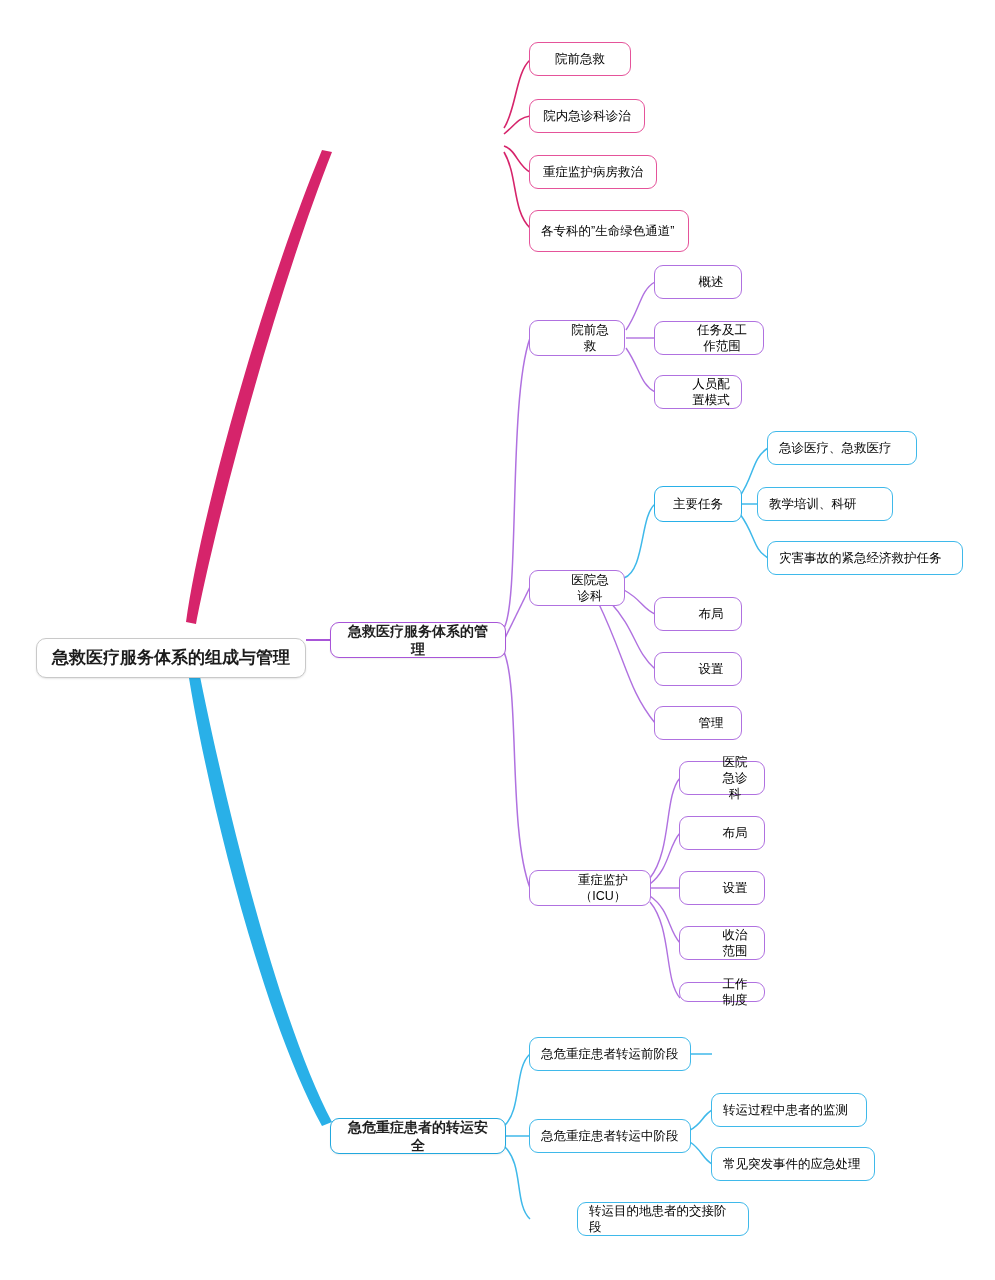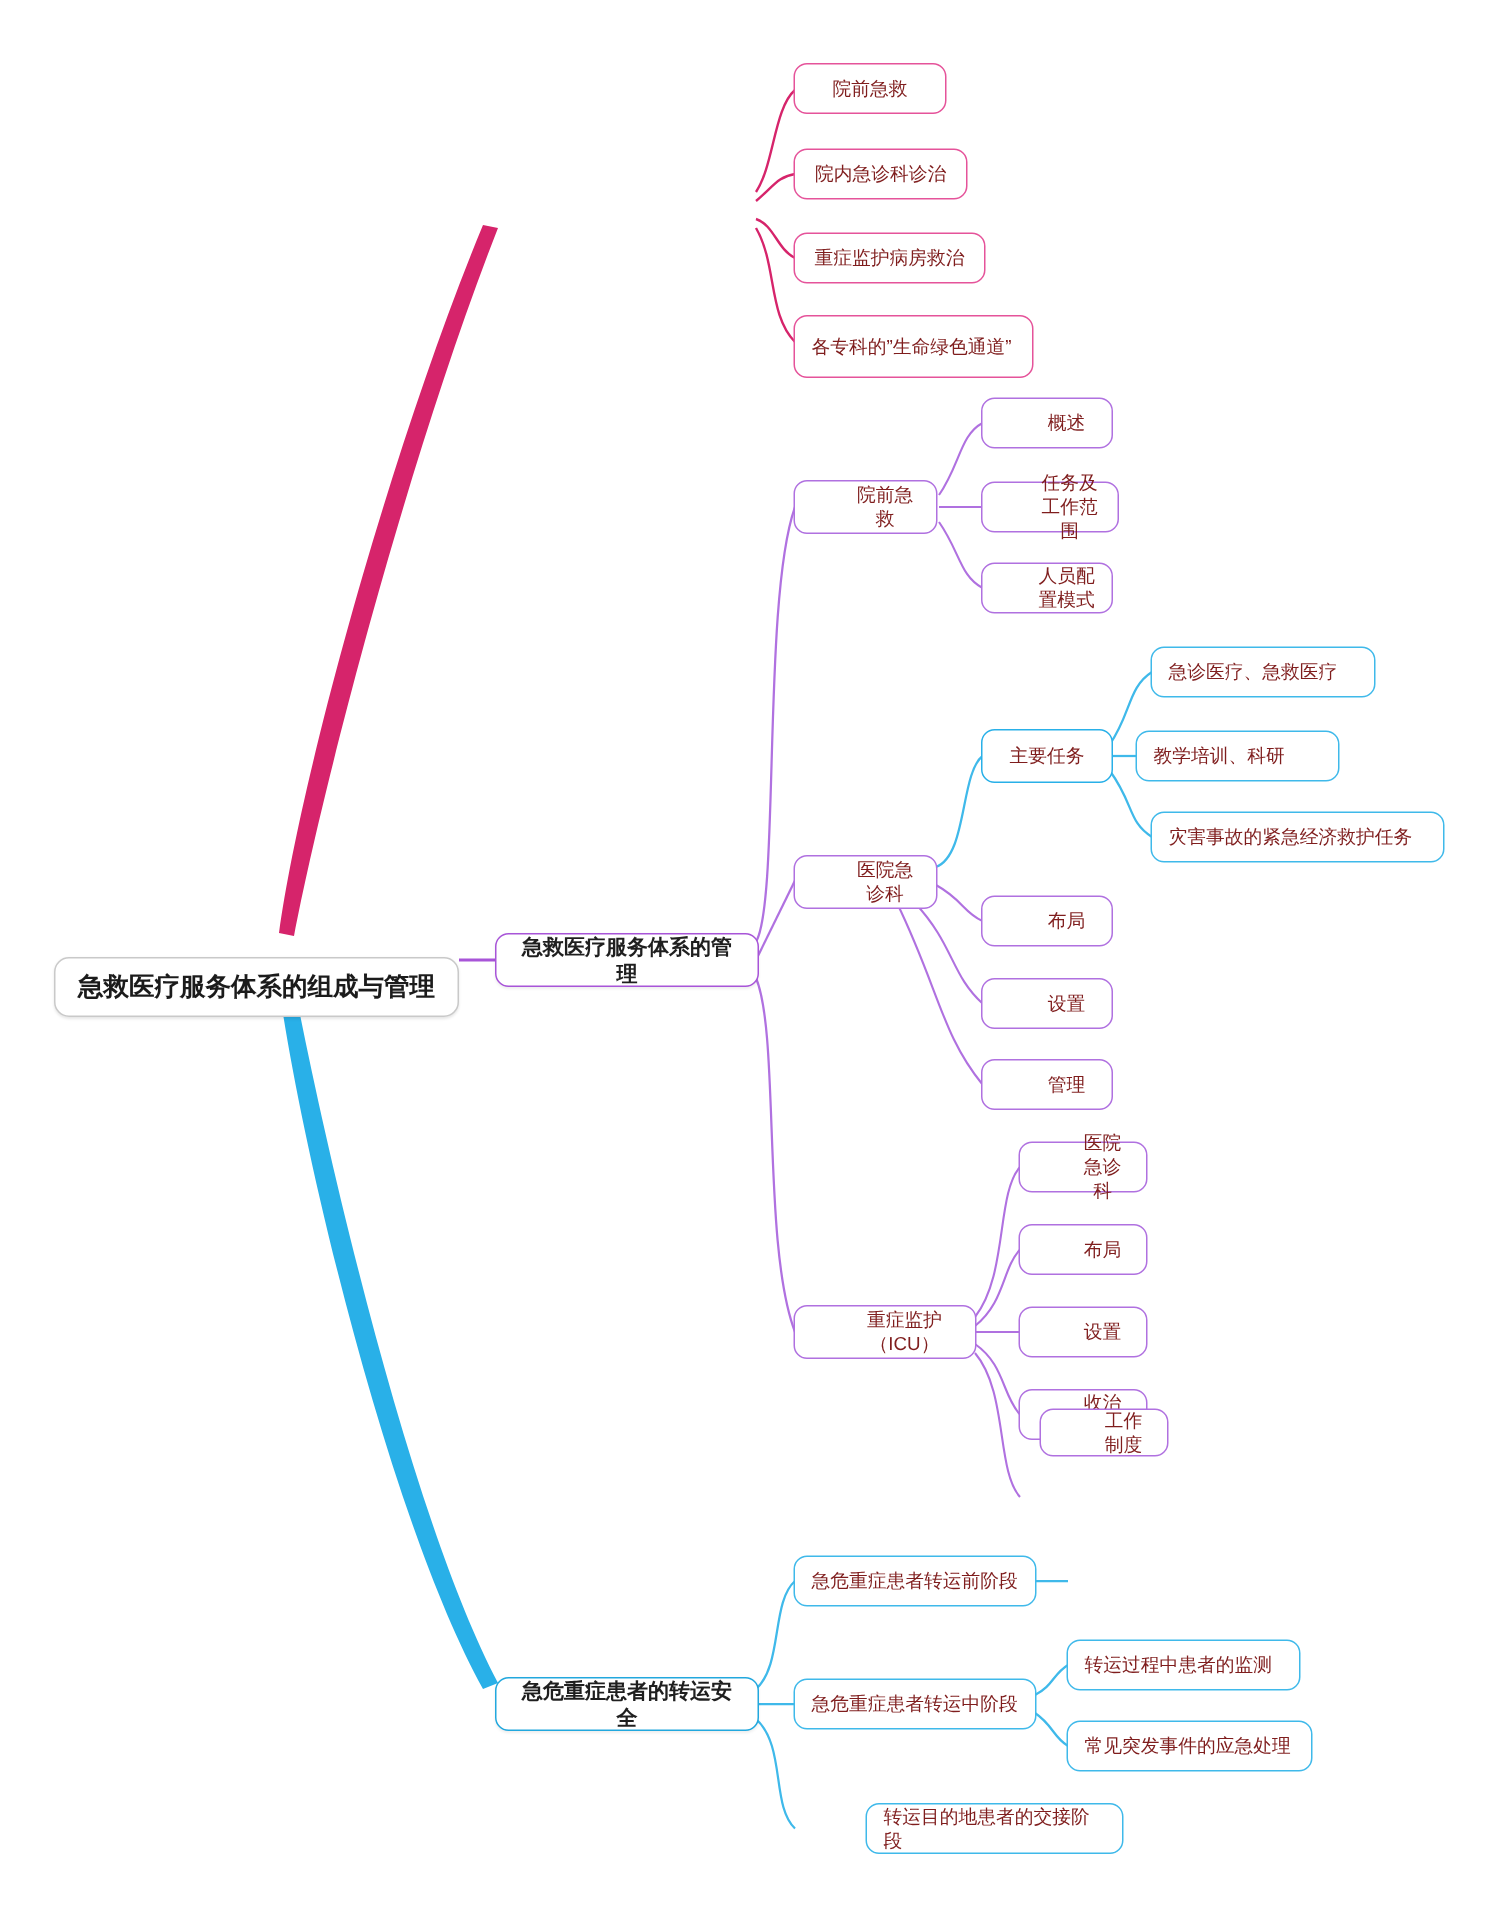--- a/index.html
+++ b/index.html
@@ -35,21 +35,21 @@
   .n-l1{
     font-weight:bold;font-size:14px;color:#1f1f1f;
     border:1.6px solid #999;padding:0 12px;
     box-shadow:0 1px 2px rgba(0,0,0,.07);
   }
   .n-l1.pink{border-color:#d6246b;}
   .n-l1.purple{border-color:#a855d8;}
   .n-l1.cyan{border-color:#22a8de;}
   
   .n-l2,.n-l3{
-    font-size:12.5px;color:#7f1d1d;
+    font-size:12.5px;color:#000000;
     border:1.3px solid #bbb;padding:0 11px;
   }
   .n-l2.pink,.n-l3.pink{border-color:#e5539a;}
   .n-l2.purple,.n-l3.purple{border-color:#b071e0;padding-left:37px;}
   .n-l2.cyan,.n-l3.cyan{border-color:#3fb9ea;}
   .n-l2.cyanstrong{border-color:#29b0e8;border-width:1.5px;}
   .small-quote{font-size:12.5px;}
 </style>
 </head>
 <body>
@@ -123,21 +123,21 @@
   <div class="node n-l1 purple center-text" style="left:330px;top:622px;width:176px;height:36px;">
     <span class="lbl">急救医疗服务体系的管理</span>
   </div>
 
   <div class="node n-l2 purple center-text" style="left:529px;top:320px;width:96px;height:36px;">
     <span class="lbl">院前急救</span>
   </div>
   <div class="node n-l3 purple center-text" style="left:654px;top:265px;width:88px;height:34px;">
     <span class="lbl">概述</span>
   </div>
-  <div class="node n-l3 purple center-text" style="left:654px;top:321px;width:92px;height:34px;">
+  <div class="node n-l3 purple center-text" style="left:654px;top:321px;width:110px;height:34px;">
     <span class="lbl">任务及工作范围</span>
   </div>
   <div class="node n-l3 purple center-text" style="left:654px;top:375px;width:88px;height:34px;">
     <span class="lbl">人员配置模式</span>
   </div>
 
   <div class="node n-l2 purple center-text" style="left:529px;top:570px;width:96px;height:36px;">
     <span class="lbl">医院急诊科</span>
   </div>
 
@@ -172,21 +172,21 @@
   </div>
   <div class="node n-l3 purple center-text" style="left:679px;top:816px;width:86px;height:34px;">
     <span class="lbl">布局</span>
   </div>
   <div class="node n-l3 purple center-text" style="left:679px;top:871px;width:86px;height:34px;">
     <span class="lbl">设置</span>
   </div>
   <div class="node n-l3 purple center-text" style="left:679px;top:926px;width:86px;height:34px;">
     <span class="lbl">收治范围</span>
   </div>
-  <div class="node n-l3 purple center-text" style="left:679px;top:939px;width:86px;height:32px;margin-left:14px;">
+  <div class="node n-l3 purple center-text" style="left:679px;top:982px;width:86px;height:20px;">
     <span class="lbl">工作制度</span>
   </div>
 
   <div class="node n-l1 cyan center-text" style="left:330px;top:1118px;width:176px;height:36px;">
     <span class="lbl">急危重症患者的转运安全</span>
   </div>
 
   <div class="node n-l2 cyan left-text" style="left:529px;top:1037px;width:162px;height:34px;">
     <span class="lbl">急危重症患者转运前阶段</span>
   </div>

